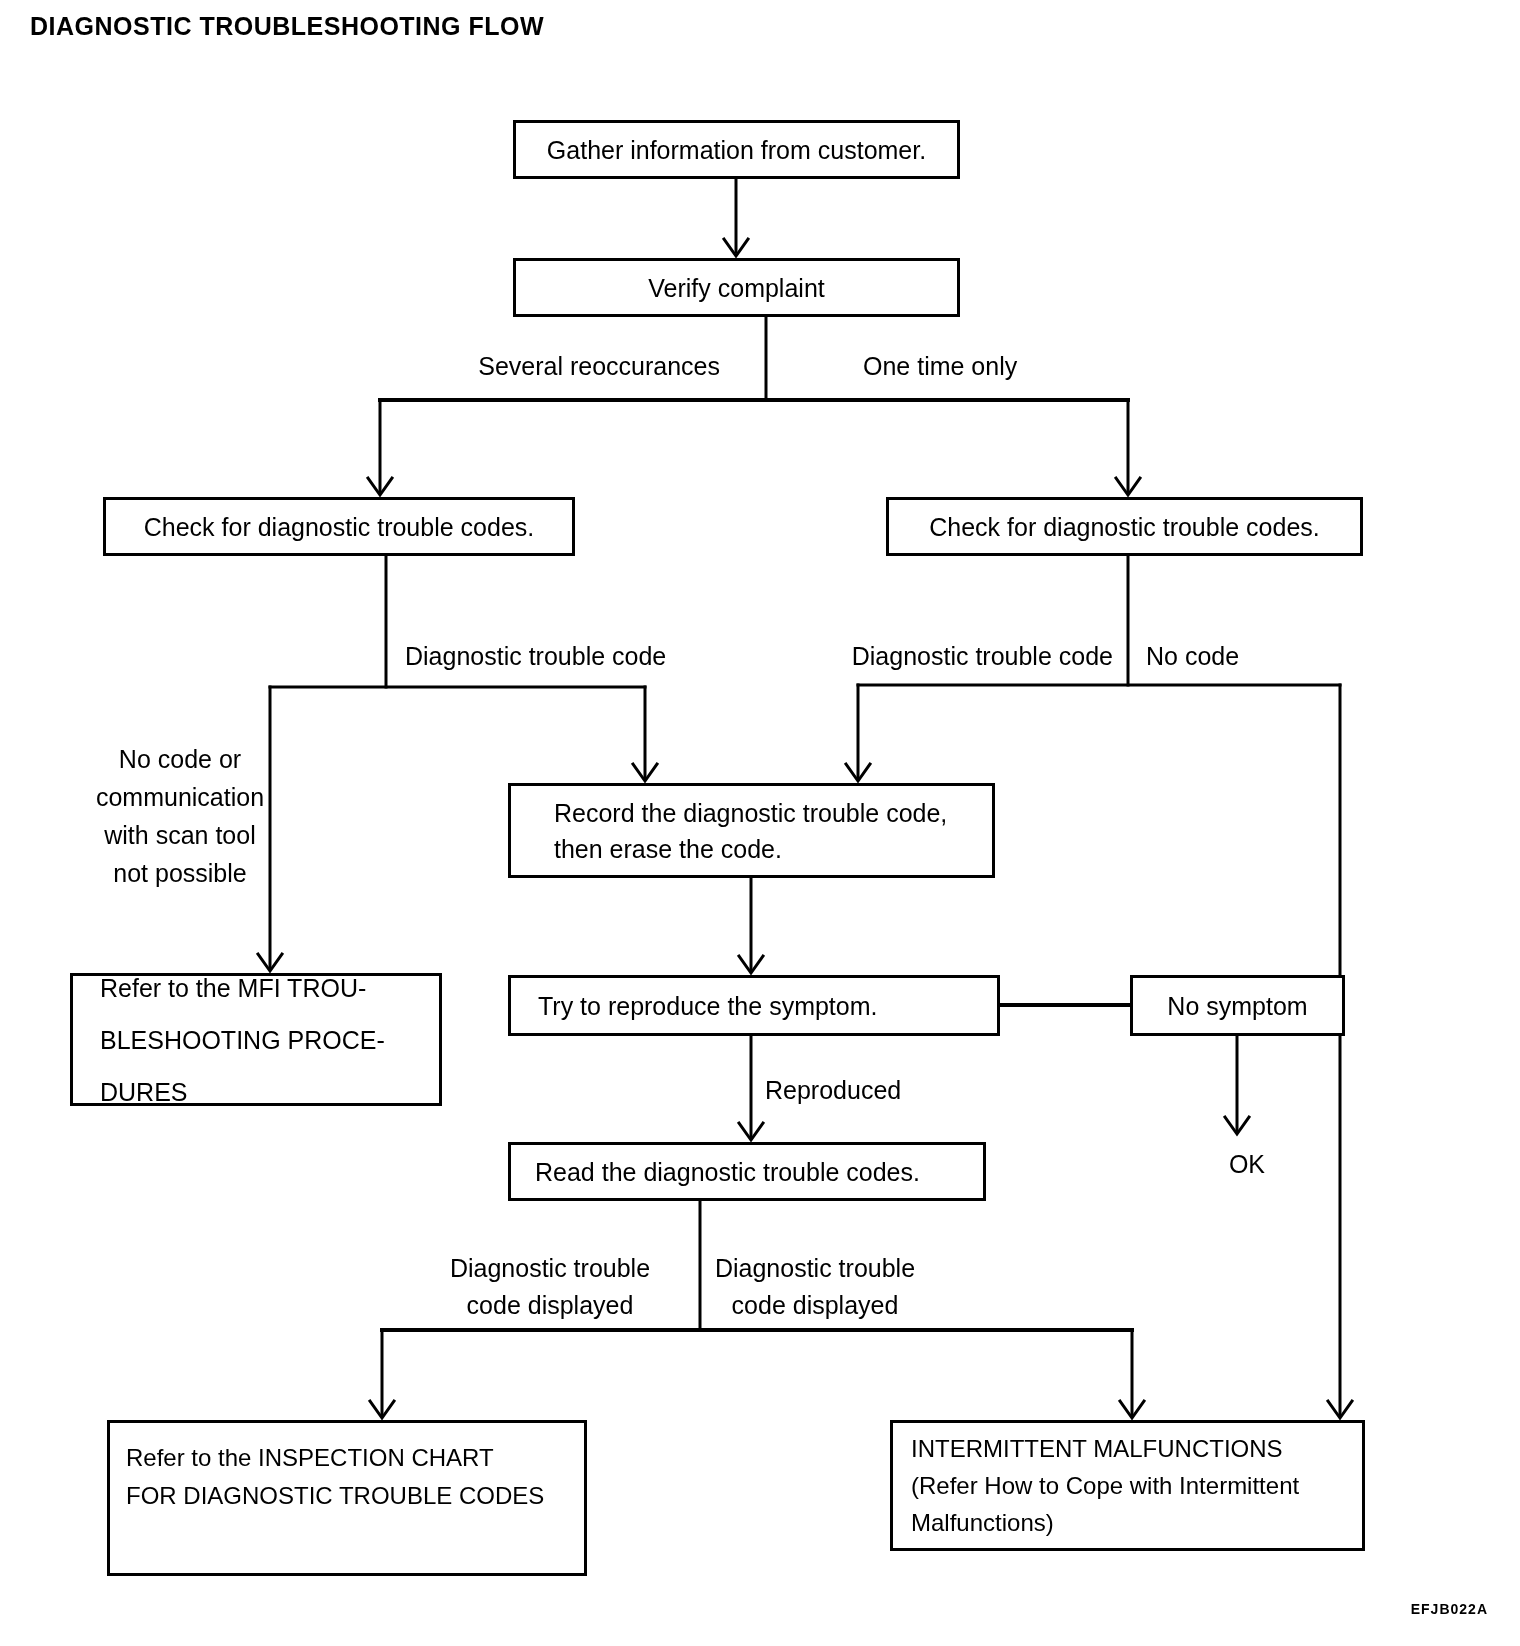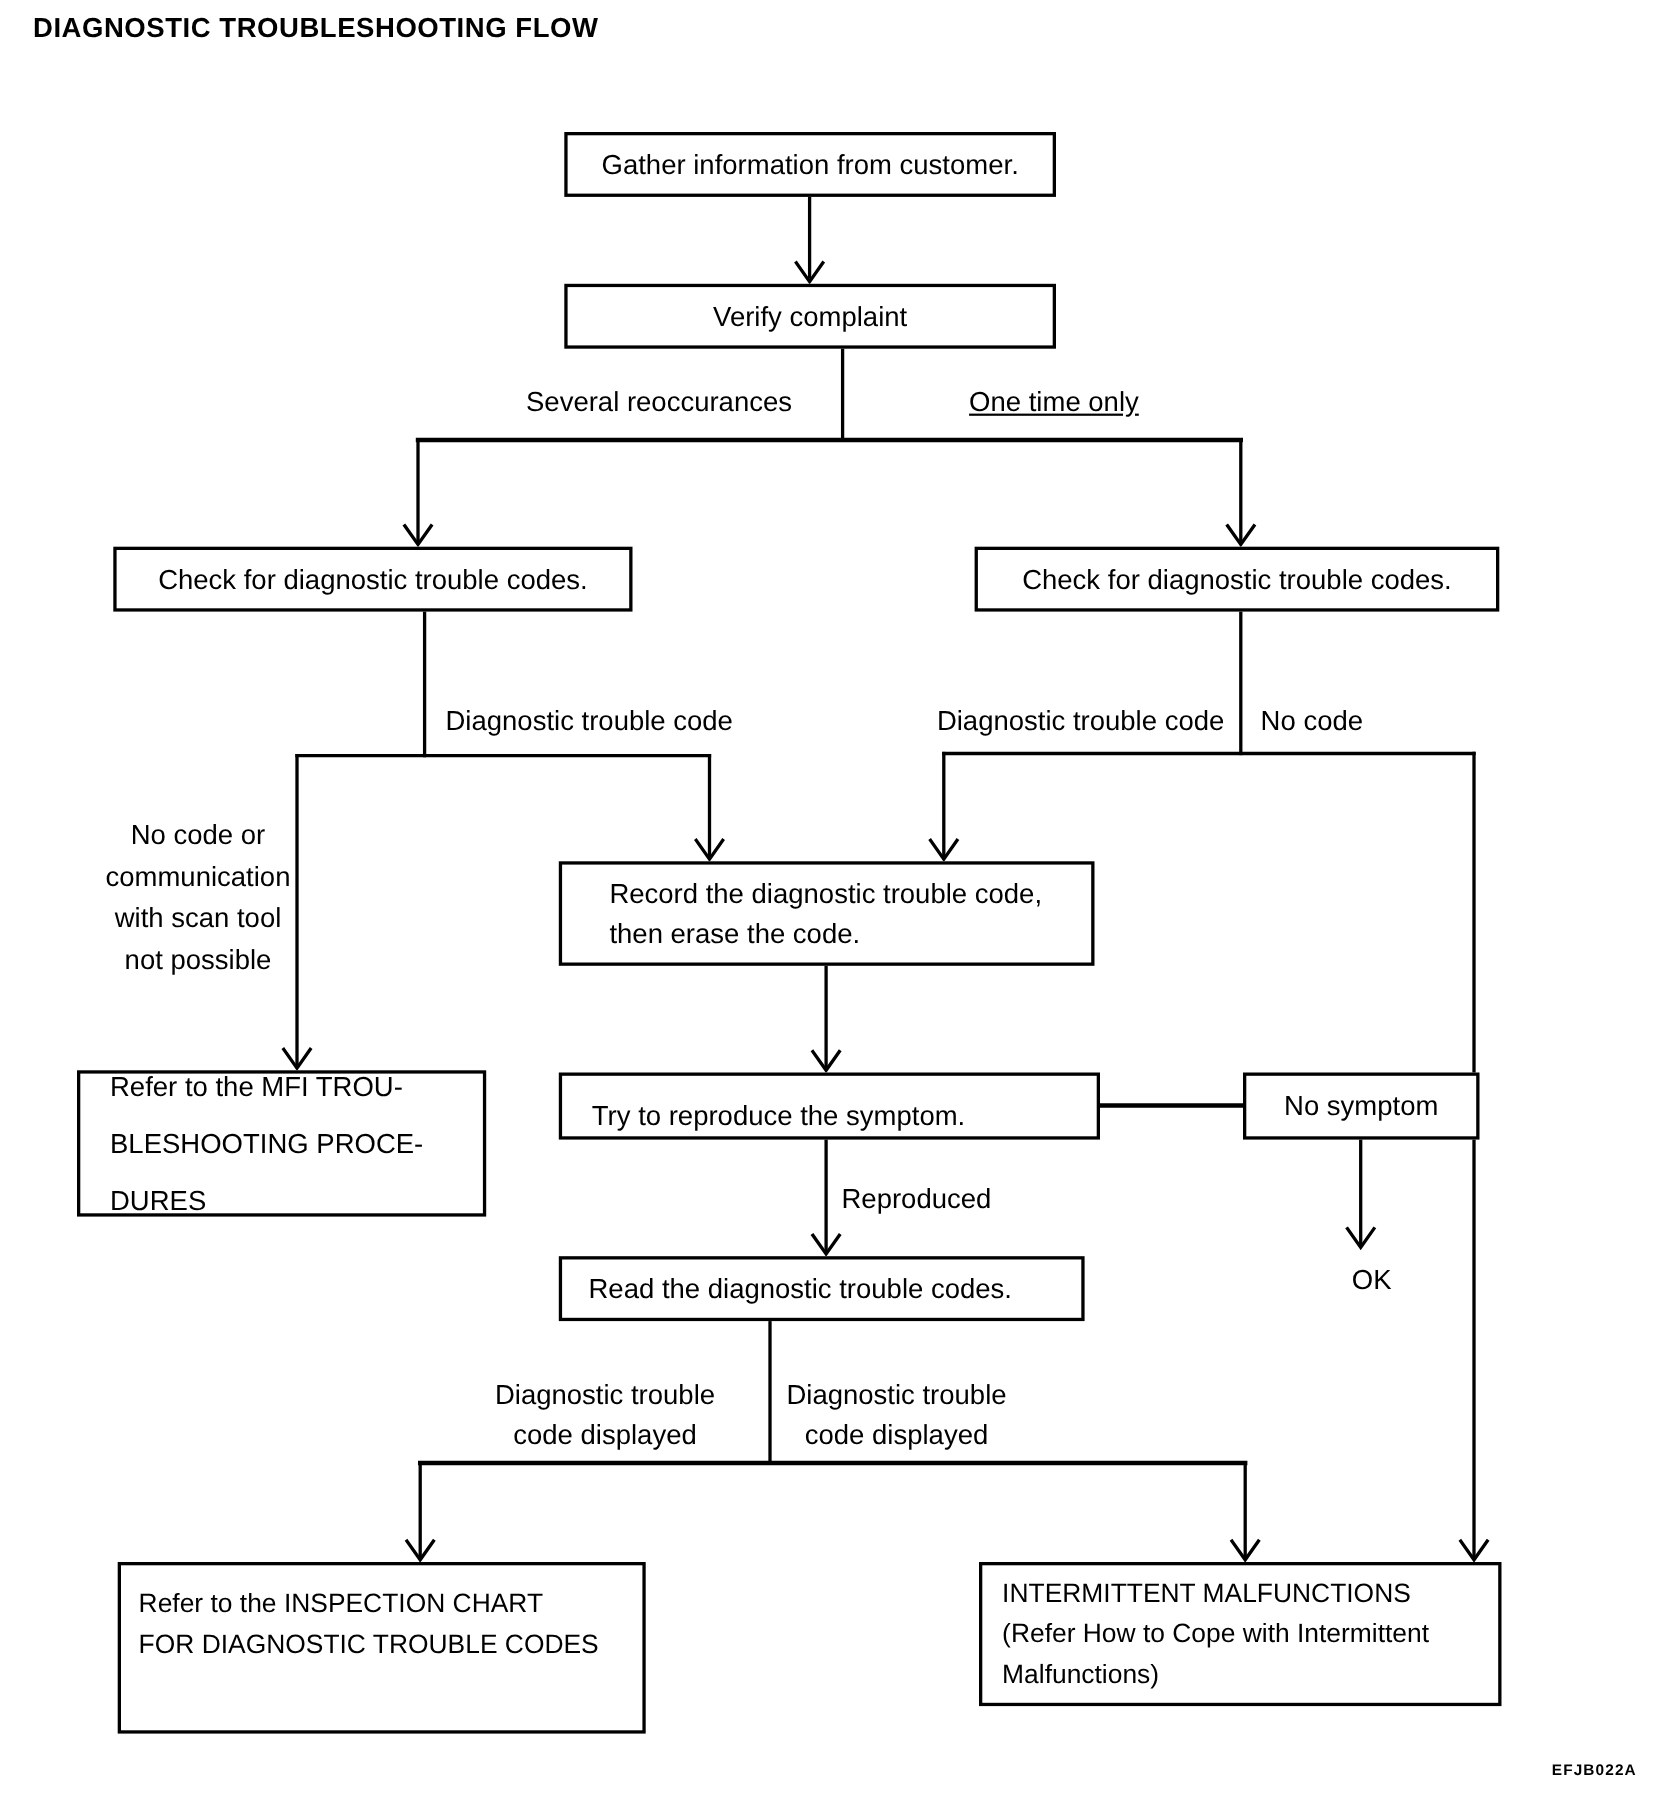--- a/index.html
+++ b/index.html
@@ -152,21 +152,21 @@
   <span>Record the diagnostic trouble code,</span>
   <span>then erase the code.</span>
 </div>
 
 <div class="node left" style="left:70px; top:973px; width:372px; height:133px; padding-left:27px;gap:16px;">
   <span>Refer to the MFI TROU-</span>
   <span>BLESHOOTING PROCE-</span>
   <span>DURES</span>
 </div>
 
-<div class="node left" style="left:508px; top:975px; width:492px; height:61px; padding-left:27px;justify-content:flex-end;">
+<div class="node left" style="left:508px; top:975px; width:492px; height:61px; padding-left:27px;">
   <span>Try to reproduce the symptom.</span>
 </div>
 
 <div class="node center" style="left:1130px; top:975px; width:215px; height:61px;">
   <span>No symptom</span>
 </div>
 
 <div class="node left" style="left:508px; top:1142px; width:478px; height:59px; padding-left:24px;">
   <span>Read the diagnostic trouble codes.</span>
 </div>
@@ -177,21 +177,21 @@
 </div>
 
 <div class="node left" style="left:890px; top:1420px; width:475px; height:131px; padding-left:18px; font-size:24px; line-height:37px;">
   <span>INTERMITTENT MALFUNCTIONS</span>
   <span>(Refer How to Cope with Intermittent</span>
   <span>Malfunctions)</span>
 </div>
 
 <div class="lbl" style="left:430px; top:348px; width:290px; text-align:right;">Several reoccurances</div>
 
-<div class="lbl" style="left:881px; top:348px;text-decoration:underline;">One time only</div>
+<div class="lbl" style="left:863px; top:348px;">One time only</div>
 
 <div class="lbl" style="left:405px; top:638px;">Diagnostic trouble code</div>
 
 <div class="lbl" style="left:838px; top:638px; width:275px; text-align:right;">Diagnostic trouble code</div>
 
 <div class="lbl" style="left:1146px; top:638px;text-align:right;">No code</div>
 
 <div class="lbl block" style="left:60px; top:740px; width:240px; line-height:38px;text-align:center;">
   <div>No code or</div>
   <div>communication</div>

